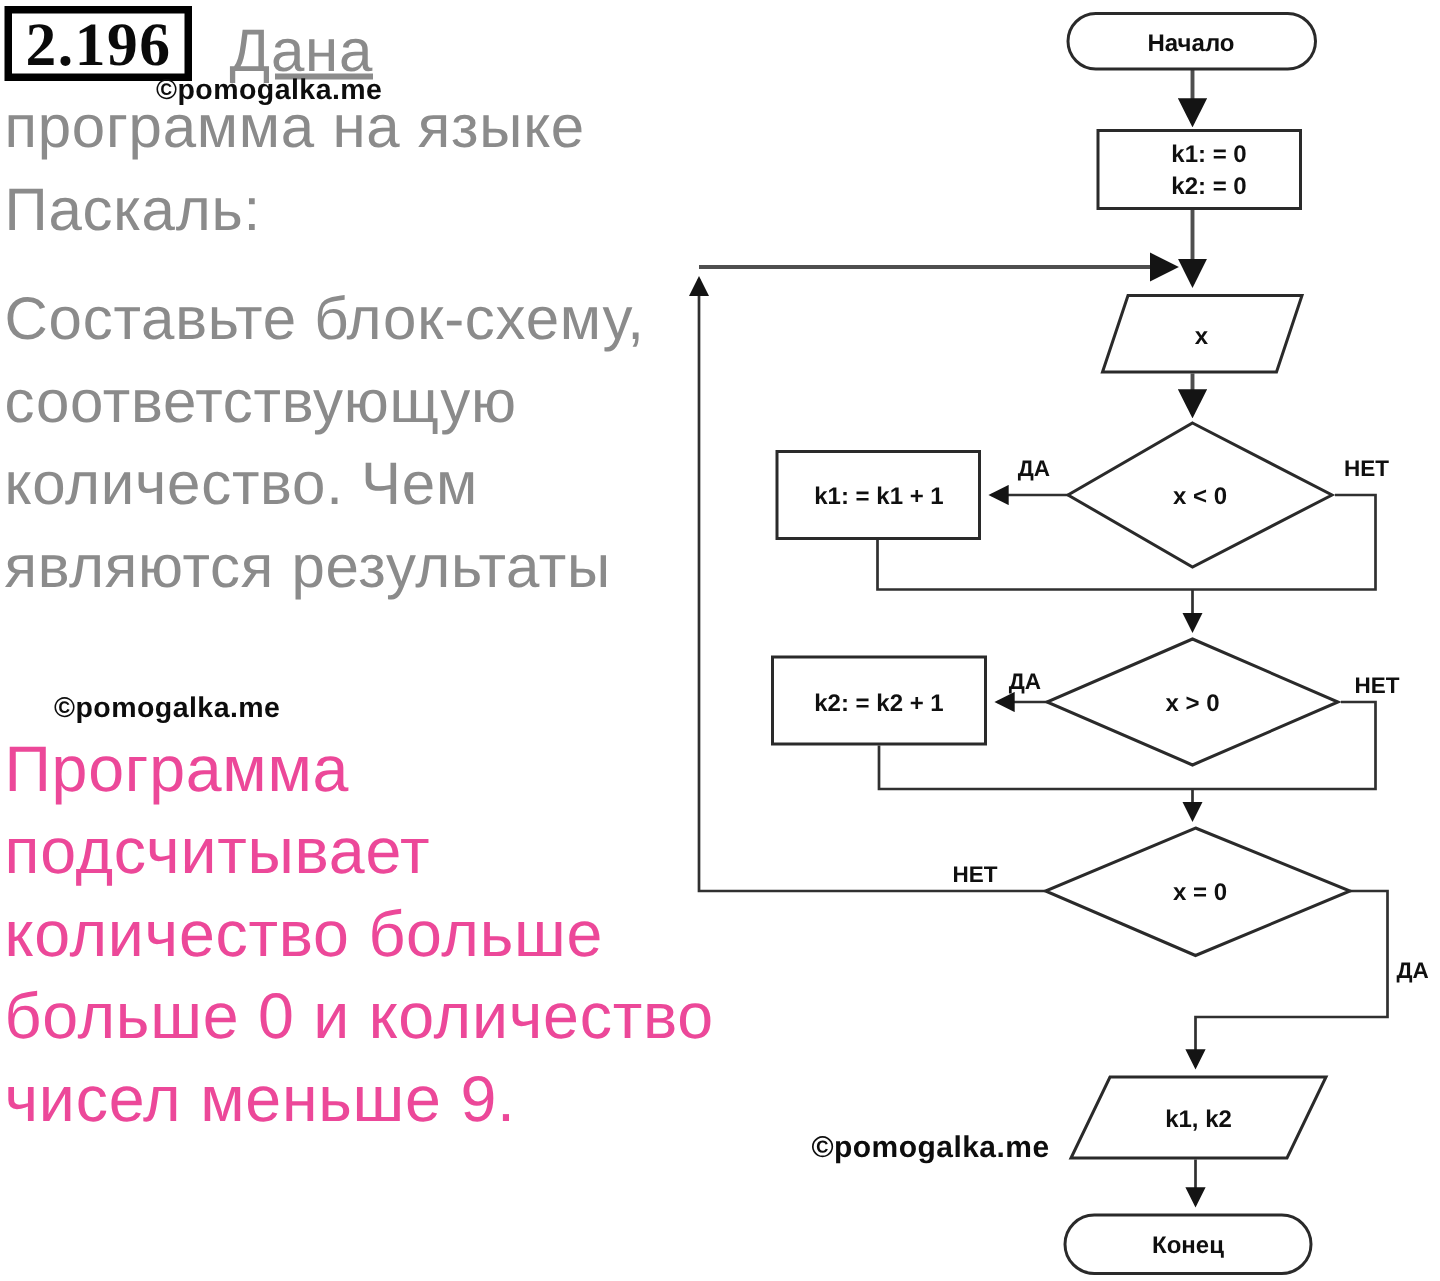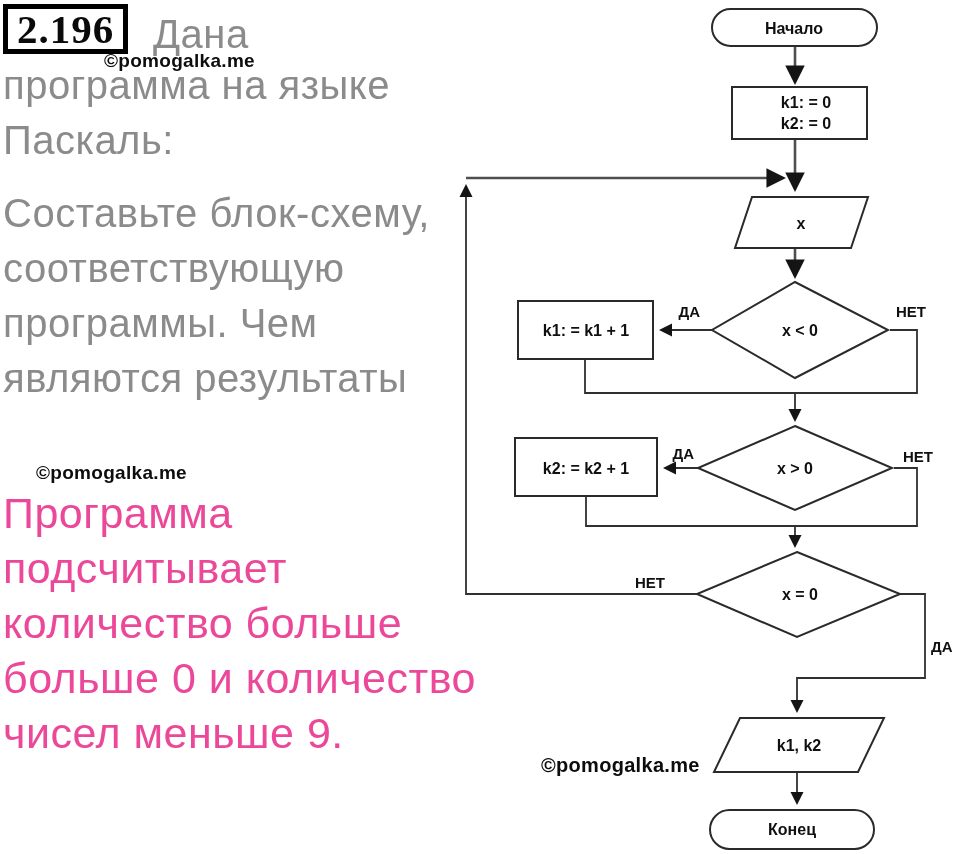--- a/index.html
+++ b/index.html
@@ -7,21 +7,21 @@
     width:960px;height:854px;background:#ffffff;position:relative;overflow:hidden;
     font-family:"Liberation Sans",sans-serif;
   }
   .canvas{position:absolute;inset:0;width:960px;height:854px;}
   .num-box{
     position:absolute;left:3px;top:4px;
     border:5px solid #000;padding:0 9px;
     font-family:"Liberation Serif",serif;font-weight:bold;font-size:41px;line-height:40px;
     color:#0a0a0a;background:#fff;letter-spacing:1px;
   }
-  .lead-word{position:absolute;left:153px;top:7px;}
+  .lead-word{position:absolute;left:153px;top:7px;text-decoration:underline;}
   .gray-text{color:#8b8b8b;font-size:40px;line-height:55px;letter-spacing:0.5px;}
   .black-text{color:#ec4899;font-size:43px;line-height:55px;letter-spacing:0.5px;}
   .par{position:absolute;left:3px;white-space:nowrap;}
   .wm{
     position:absolute;font-weight:bold;color:#0d0d0d;font-size:19px;letter-spacing:0.3px;
     white-space:nowrap;
   }
   .wm-top{left:104px;top:50px;}
   .wm-mid{left:36px;top:462px;}
   .wm-bottom{left:541px;top:754px;font-size:20px;}
@@ -46,21 +46,21 @@
   <div class="wm wm-top">©pomogalka.me</div>
 
   <div class="par gray-text" style="top:58px">
     <div>программа на языке</div>
     <div>Паскаль:</div>
   </div>
 
   <div class="par gray-text" style="top:186px">
     <div>Составьте блок-схему,</div>
     <div>соответствующую</div>
-    <div>программы. Чем</div>
+    <div>количество. Чем</div>
     <div>являются результаты</div>
   </div>
 
   <div class="wm wm-mid">©pomogalka.me</div>
 
   <div class="par black-text" style="top:486px">
     <div>Программа</div>
     <div>подсчитывает</div>
     <div>количество больше</div>
     <div>больше 0 и количество</div>

